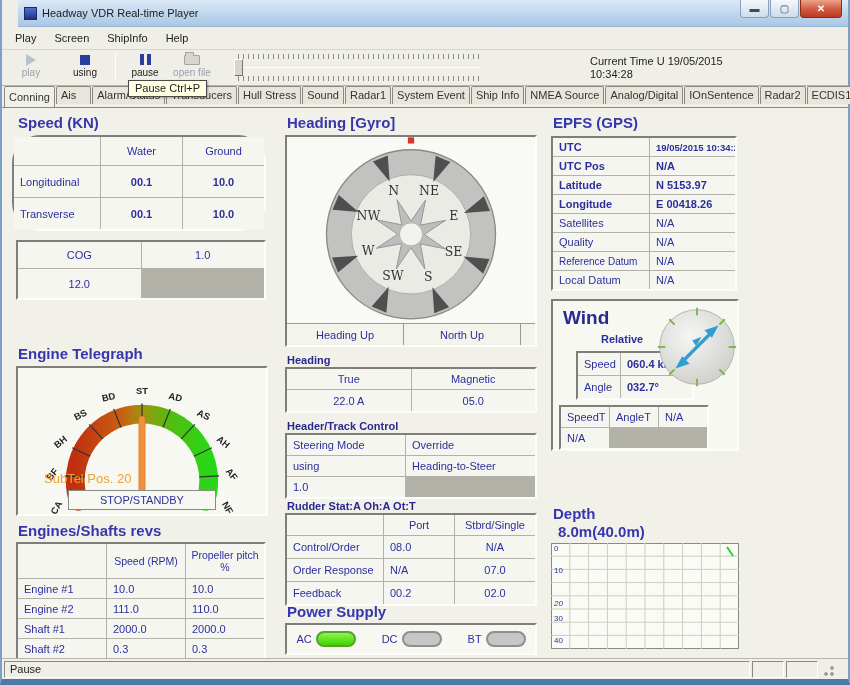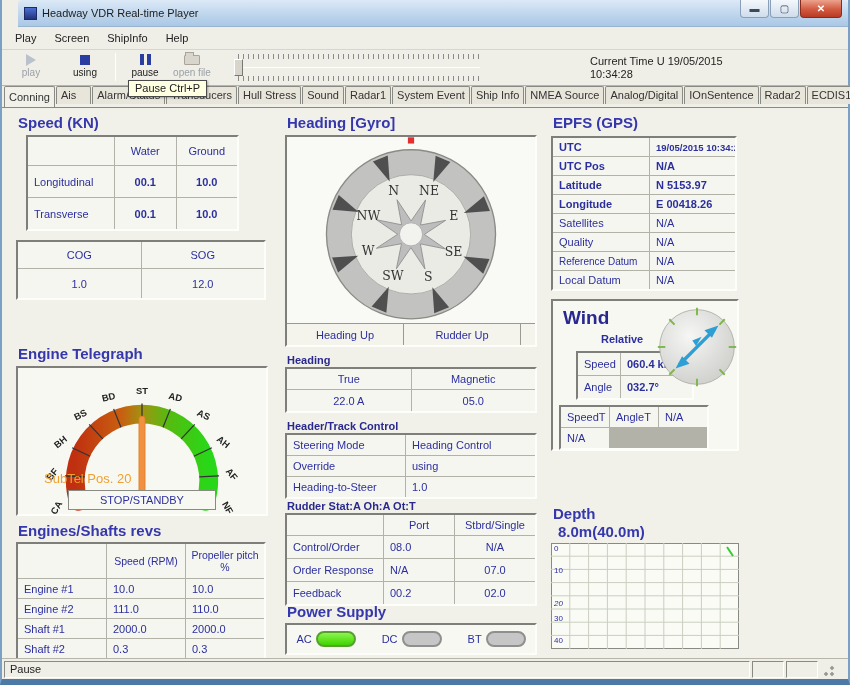--- a/index.html
+++ b/index.html
@@ -159,34 +159,33 @@
     <div class="tab">Radar2</div>
     <div class="tab">ECDIS1</div>
 
   </div>
 
   <div class="tooltip">Pause Ctrl+P</div>
 
   <div class="content">
 
     <div class="ptitle abs" style="left:16px;top:5px;">Speed (KN)</div>
-    <div class="tbl abs" style="left:24px;top:26px;width:213px;grid-template-columns:86px 1fr 1fr;grid-template-rows:28px 31px 31px;">
+    <div class="tbl abs" style="left:10px;top:26px;width:254px;grid-template-columns:86px 1fr 1fr;grid-template-rows:28px 31px 31px;border-radius:28px;">
       <div></div>
       <div>Water</div>
       <div>Ground</div>
       <div class="l">Longitudinal</div>
       <div class="b">00.1</div>
       <div class="b">10.0</div>
       <div class="l">Transverse</div>
       <div class="b">00.1</div>
       <div class="b">10.0</div>
     </div>
     <div class="tbl abs" style="left:14px;top:131px;width:250px;grid-template-columns:1fr 1fr;grid-template-rows:26px 29px;">
       <div>COG</div>
-      <div>SOG</div>
       <div>1.0</div>
       <div>12.0</div>
     </div>
 
     <div class="ptitle abs" style="left:16px;top:236px;">Engine Telegraph</div>
     <div class="panel abs" style="left:14px;top:257px;width:252px;height:150px;">
       <svg width="248" height="146" viewBox="0 0 232 140">
         <defs>
           <linearGradient id="tg" x1="0" y1="0" x2="1" y2="0">
             <stop offset="0" stop-color="#c03010"></stop>
@@ -274,37 +273,36 @@
             <text x="147.9" y="129.3">SE</text>
             <text x="119.5" y="157.2">S</text>
             <text x="79.7" y="156.9">SW</text>
             <text x="51.8" y="128.5">W</text>
             <text x="52.1" y="88.7">NW</text>
           </g>
         </svg>
       </div>
       <div class="cbtns">
         <div class="cbtn">Heading Up</div>
-        <div class="cbtn">Rudder Up</div>
+        <div class="cbtn">North Up</div>
         <div class="cbtn"></div>
       </div>
     </div>
 
     <div class="stitle abs" style="left:285px;top:245px;">Heading</div>
     <div class="tbl abs" style="left:283px;top:258px;width:252px;grid-template-columns:1fr 1fr;grid-template-rows:20px 21px;">
       <div>True</div>
       <div>Magnetic</div>
       <div>22.0 A</div>
       <div>05.0</div>
     </div>
 
     <div class="stitle abs" style="left:285px;top:311px;">Header/Track Control</div>
     <div class="tbl abs" style="left:283px;top:324px;width:252px;grid-template-columns:118px 1fr;grid-template-rows:20px 20px 20px;">
       <div class="l">Steering Mode</div>
-      <div class="l">Heading Control</div>
       <div class="l">Override</div>
       <div class="l">using</div>
       <div class="l">Heading-to-Steer</div>
       <div class="l">1.0</div>
     </div>
 
     <div class="stitle abs" style="left:285px;top:391px;">Rudder Stat:A Oh:A Ot:T</div>
     <div class="tbl abs" style="left:283px;top:404px;width:252px;grid-template-columns:96px 70px 1fr;grid-template-rows:20px 22px 22px 22px;">
       <div></div>
       <div>Port</div>

